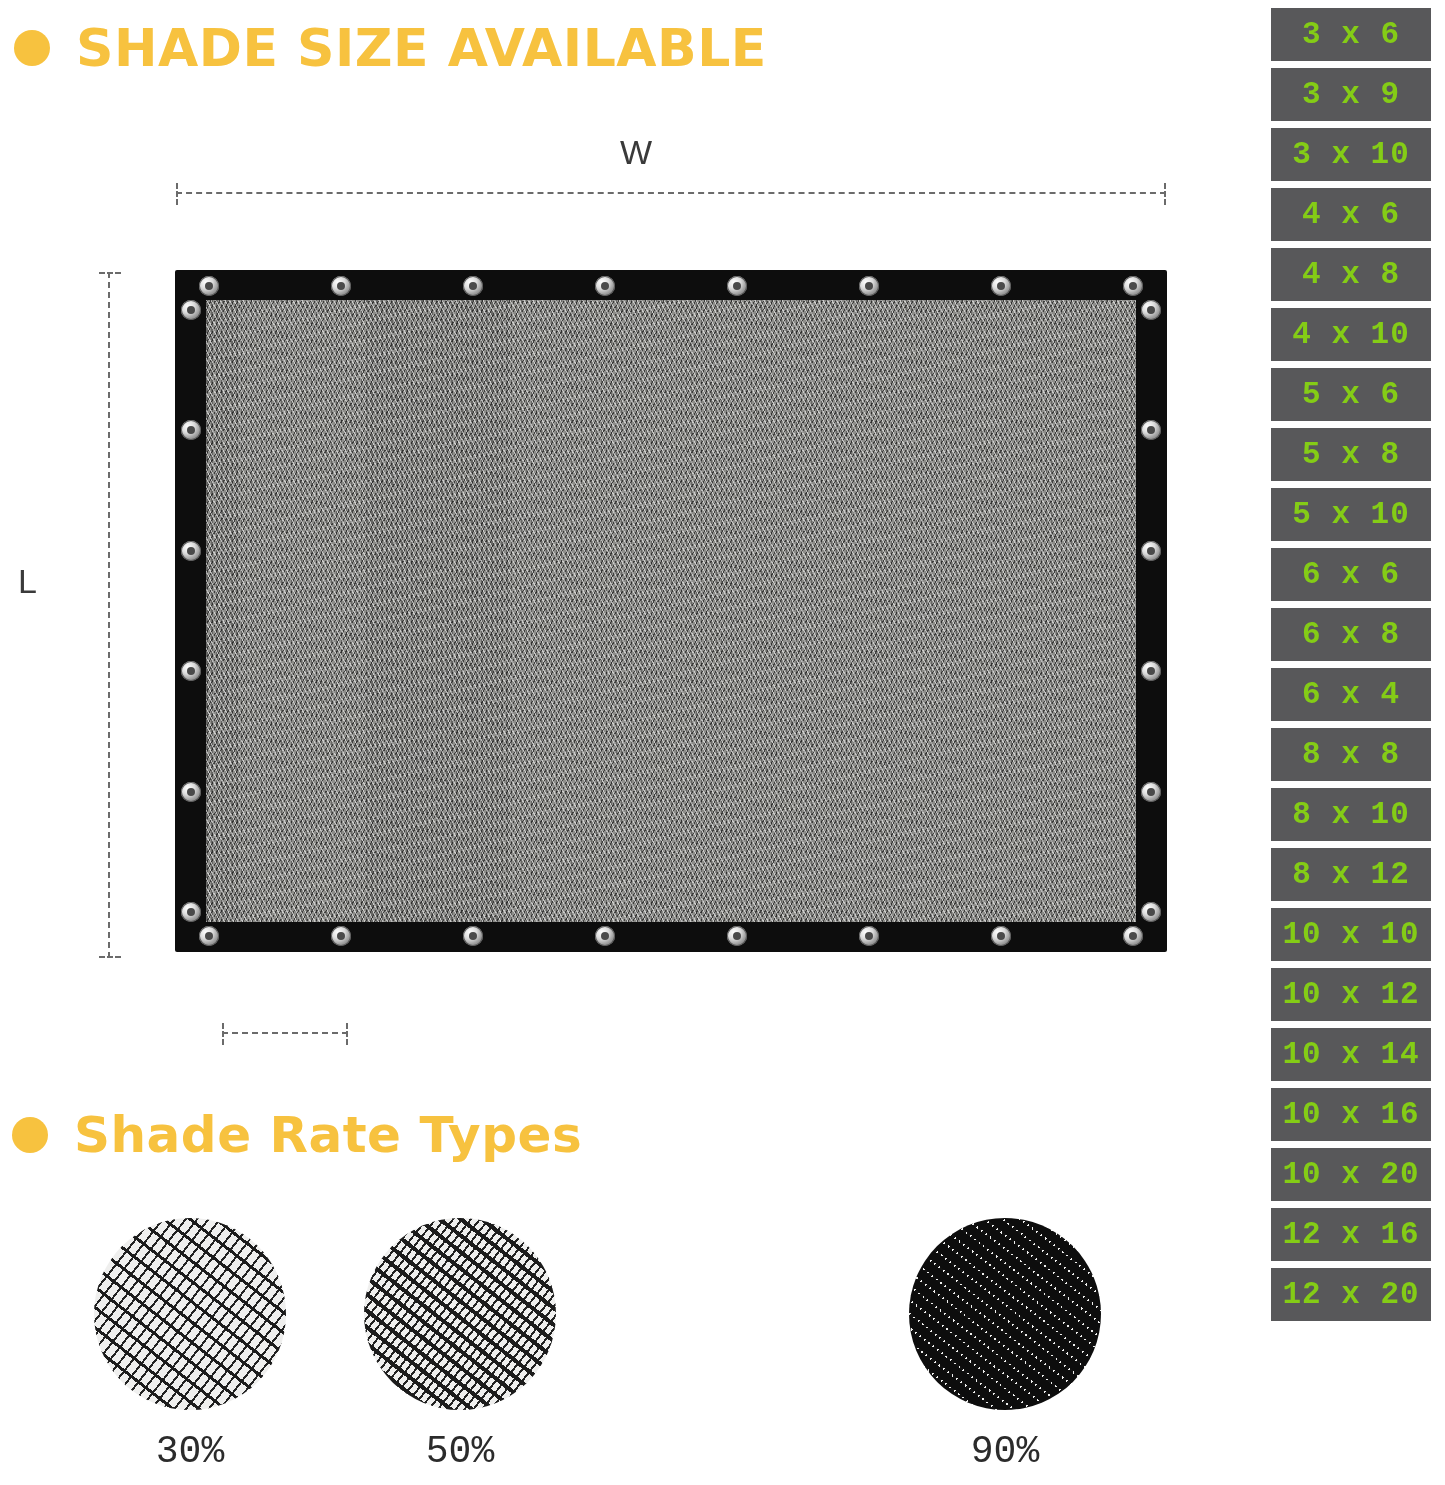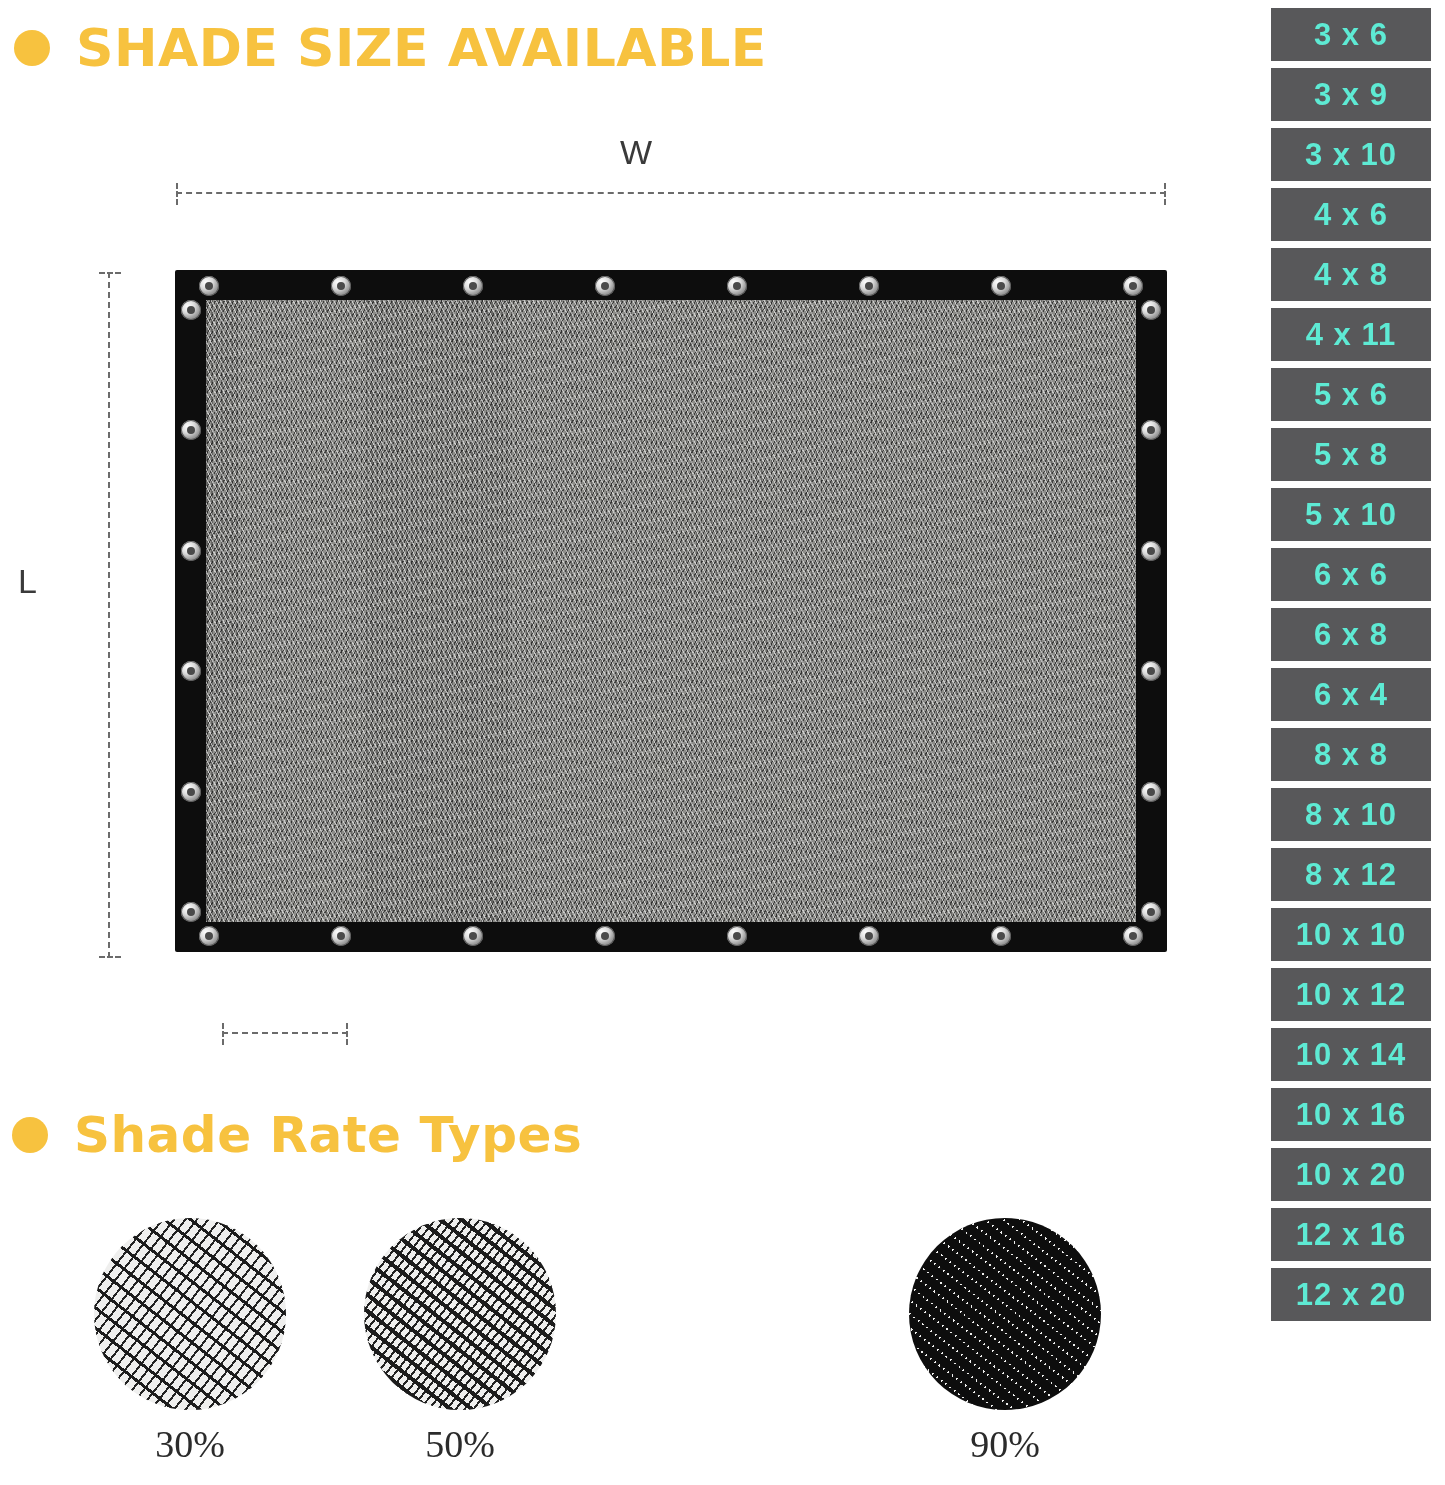--- a/index.html
+++ b/index.html
@@ -206,24 +206,24 @@
     text-align: center;
   }
   .rate-circle {
     width: 192px;
     height: 192px;
     border-radius: 50%;
     margin: 0 auto;
     background-color: #efefee;
   }
   .rate-label {
-    margin-top: 12px;
+    margin-top: 20px;
     font-size: 38px;
     color: #2b2b2b;
-    font-family: Liberation Serif, serif;
+    font-family: Liberation Mono, monospace;
   }
   .r30 {
     background-image:
       repeating-linear-gradient(38deg, #1c1c1c 0px, #1c1c1c 3px, rgba(0,0,0,0) 3px, rgba(0,0,0,0) 16px),
       repeating-linear-gradient(128deg, #222 0px, #222 2px, rgba(0,0,0,0) 2px, rgba(0,0,0,0) 9px);
   }
   .r50 {
     background-image:
       repeating-linear-gradient(38deg, #1c1c1c 0px, #1c1c1c 4px, rgba(0,0,0,0) 4px, rgba(0,0,0,0) 13px),
       repeating-linear-gradient(128deg, #222 0px, #222 2px, rgba(0,0,0,0) 2px, rgba(0,0,0,0) 7px);
@@ -236,27 +236,27 @@
   .r90 {
     background-image:
       repeating-linear-gradient(38deg, #0d0d0d 0px, #0d0d0d 9px, rgba(0,0,0,0) 9px, rgba(0,0,0,0) 11px),
       repeating-linear-gradient(128deg, #121212 0px, #121212 4px, rgba(0,0,0,0) 4px, rgba(0,0,0,0) 5.5px);
   }
 
   
   .size-chip {
     height: 53px;
     background: #58585a;
-    color: #5eead4;
+    color: #84cc16;
     font-size: 31px;
     font-weight: bold;
     display: flex;
     align-items: center;
     justify-content: center;
-    font-family: Liberation Sans, sans-serif;
+    font-family: Liberation Mono, monospace;
     letter-spacing: 1px;
   }
 </style>
 </head>
 <body>
 
 <div class="page">
 
   <div class="left-col">
 
@@ -337,21 +337,21 @@
         </div>
       </div>
   </div>
 
   <div class="size-col" id="size-col">
       <div class="size-chip">3 x 6</div>
       <div class="size-chip">3 x 9</div>
       <div class="size-chip">3 x 10</div>
       <div class="size-chip">4 x 6</div>
       <div class="size-chip">4 x 8</div>
-      <div class="size-chip">4 x 11</div>
+      <div class="size-chip">4 x 10</div>
       <div class="size-chip">5 x 6</div>
       <div class="size-chip">5 x 8</div>
       <div class="size-chip">5 x 10</div>
       <div class="size-chip">6 x 6</div>
       <div class="size-chip">6 x 8</div>
       <div class="size-chip">6 x 4</div>
       <div class="size-chip">8 x 8</div>
       <div class="size-chip">8 x 10</div>
       <div class="size-chip">8 x 12</div>
       <div class="size-chip">10 x 10</div>

